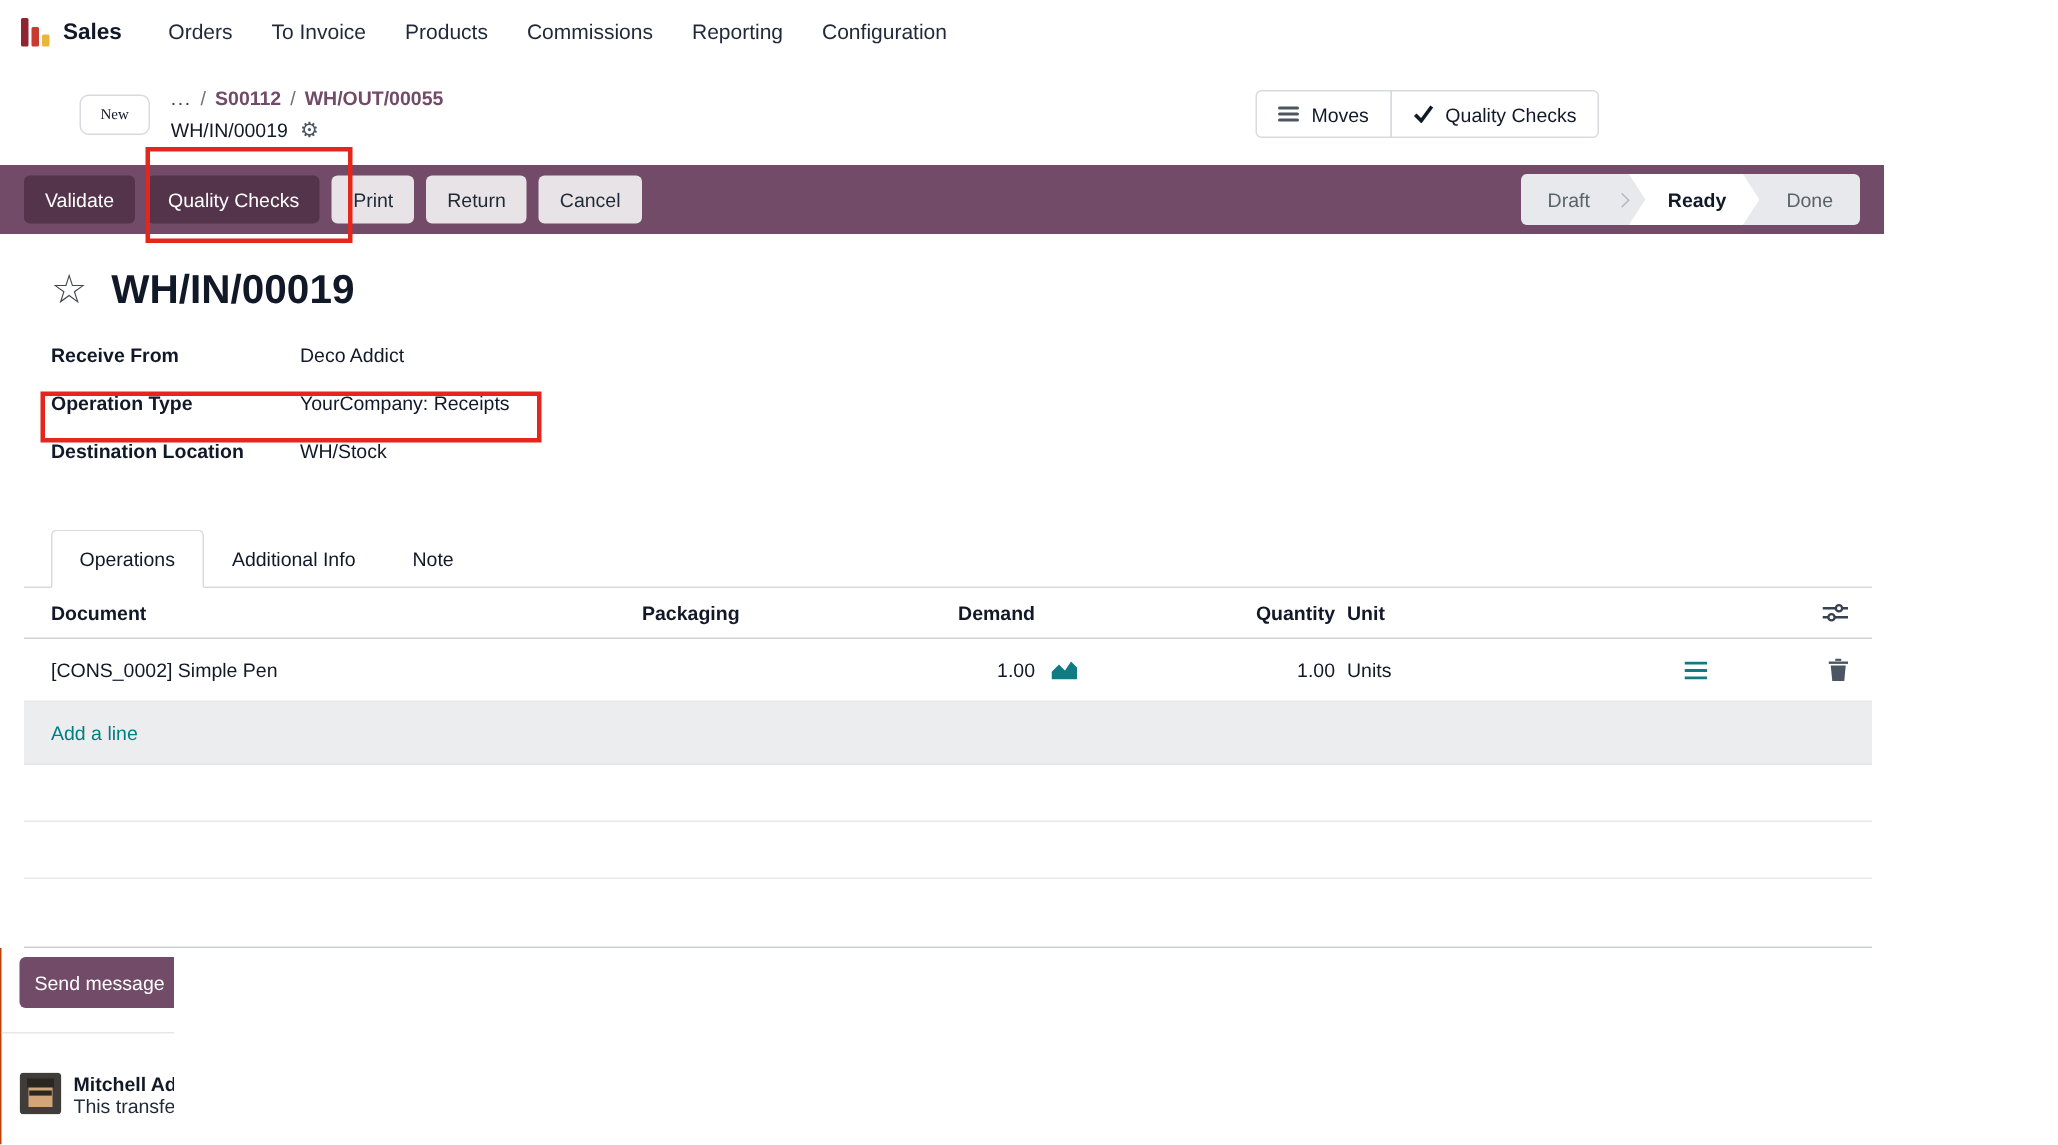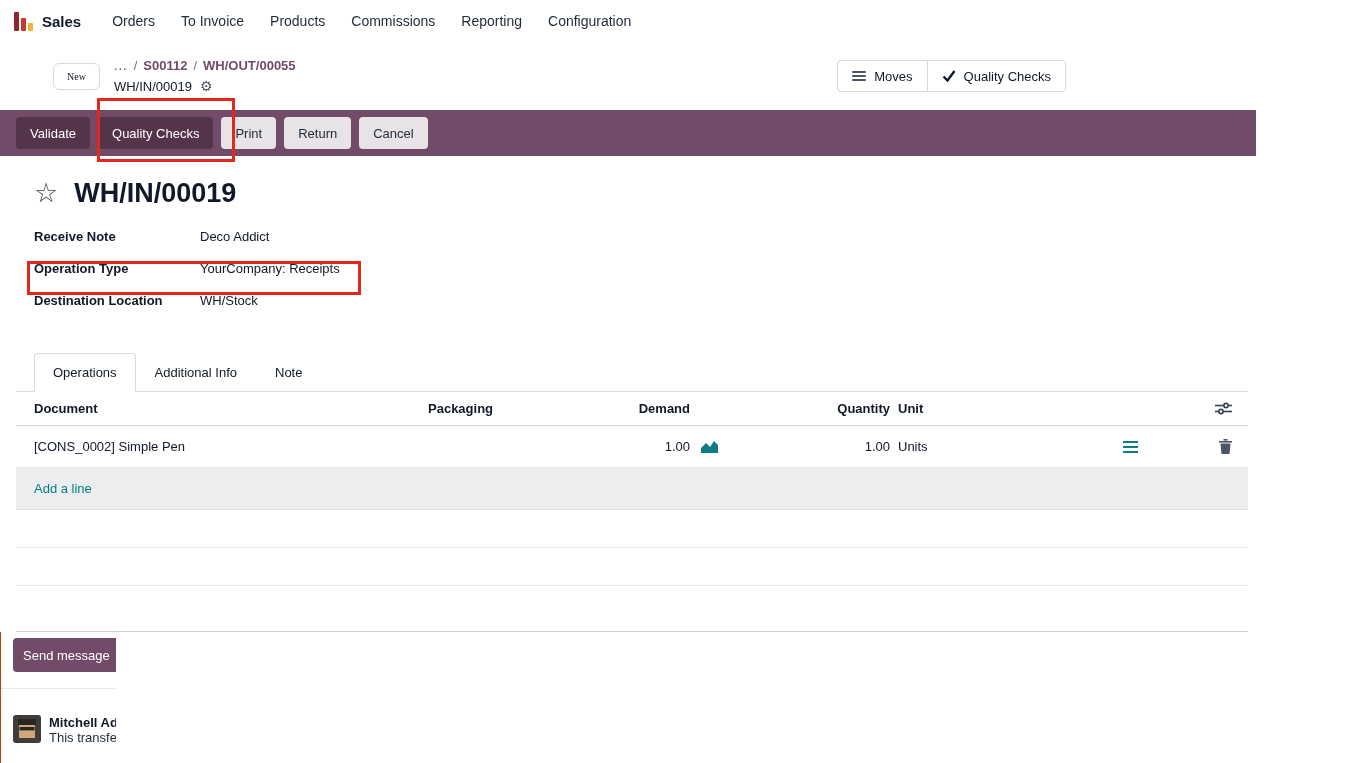--- a/index.html
+++ b/index.html
@@ -175,32 +175,40 @@
 
 <div class="main">
   <div class="left-col">
 
     <div class="action-bar">
       <button class="abtn dark">Validate</button>
       <button class="abtn dark">Quality Checks</button>
       <button class="abtn light">Print</button>
       <button class="abtn light">Return</button>
       <button class="abtn light">Cancel</button>
+      <div class="statusbar">
+        <span class="step">Draft</span>
+        <span class="chev">
+            <i></i>
+          </span>
+        <span class="step active">Ready</span>
+        <span class="step">Done</span>
+      </div>
     </div>
 
     <div class="sheet">
       <div class="title-row px">
         <span class="star">☆</span>
         <h1 class="doc-title">WH/IN/00019</h1>
       </div>
 
       <div class="fields px">
         <div class="fcol left">
           <div class="frow">
-            <span class="flabel">Receive Note</span>
+            <span class="flabel">Receive From</span>
             <span class="fvalue">Deco Addict</span>
           </div>
           <div class="frow">
             <span class="flabel">Operation Type</span>
             <span class="fvalue">YourCompany: Receipts</span>
           </div>
           <div class="frow">
             <span class="flabel">Destination Location</span>
             <span class="fvalue">WH/Stock</span>
           </div>

